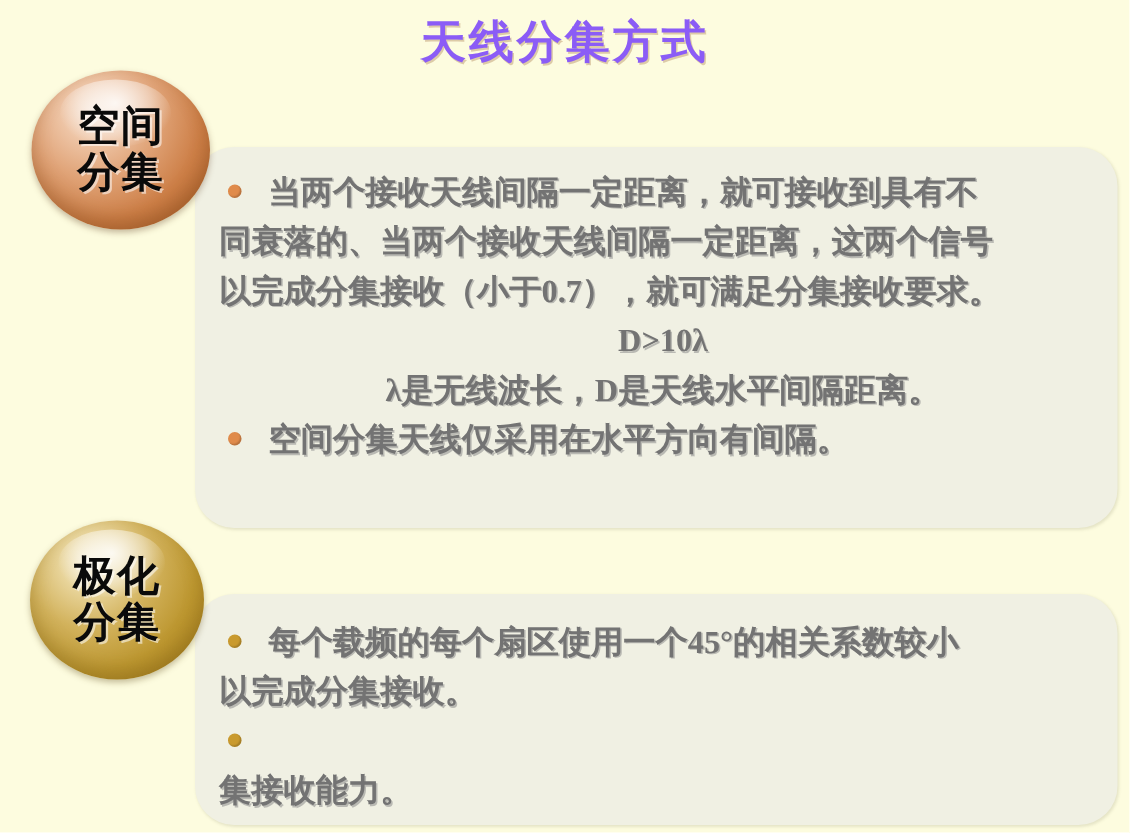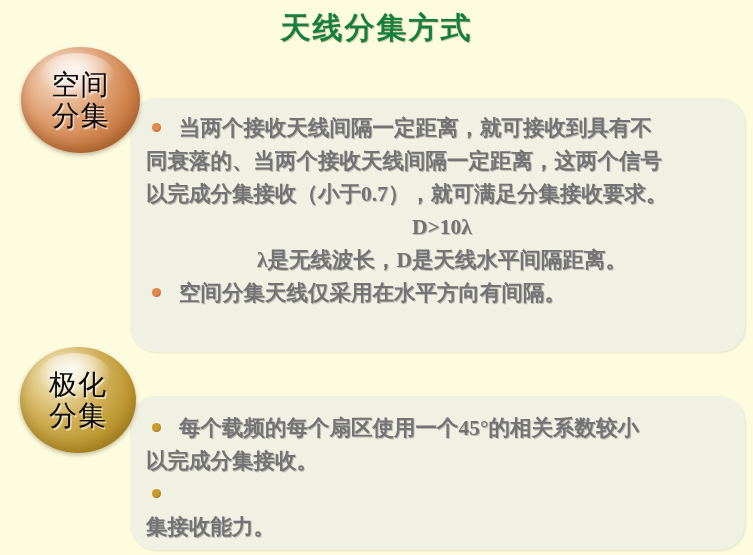--- a/index.html
+++ b/index.html
@@ -20,21 +20,21 @@
   
   #slide-title {
     position: absolute;
     left: 0;
     top: 8px;
     width: 753px;
     text-align: center;
     font-size: 30px;
     font-weight: bold;
     letter-spacing: 2px;
-    color: #15803d;
+    color: #8b5cf6;
     text-shadow: 1px 1px 0 rgba(150,90,40,0.30);
     font-family: "Liberation Serif", "DejaVu Serif", serif;
     white-space: nowrap;
   }
 
   
   .panel {
     position: absolute;
     background: #f0f0e3;
     box-shadow: 1px 1px 2px rgba(120,120,90,0.18);
@@ -107,21 +107,21 @@
     display: flex;
     flex-direction: column;
     align-items: center;
     justify-content: center;
   }
   .badge-label {
     position: relative;
     z-index: 3;
     font-family: "Liberation Serif", "DejaVu Serif", serif;
     font-size: 28px;
-    font-weight: normal;
+    font-weight: bold;
     color: #0a0a0a;
     line-height: 31px;
     letter-spacing: 1px;
     text-shadow: 1.5px 1.5px 0 rgba(255,255,255,0.55);
     text-align: center;
     white-space: nowrap;
   }
   
   .badge-inner::before {
     content: "";

